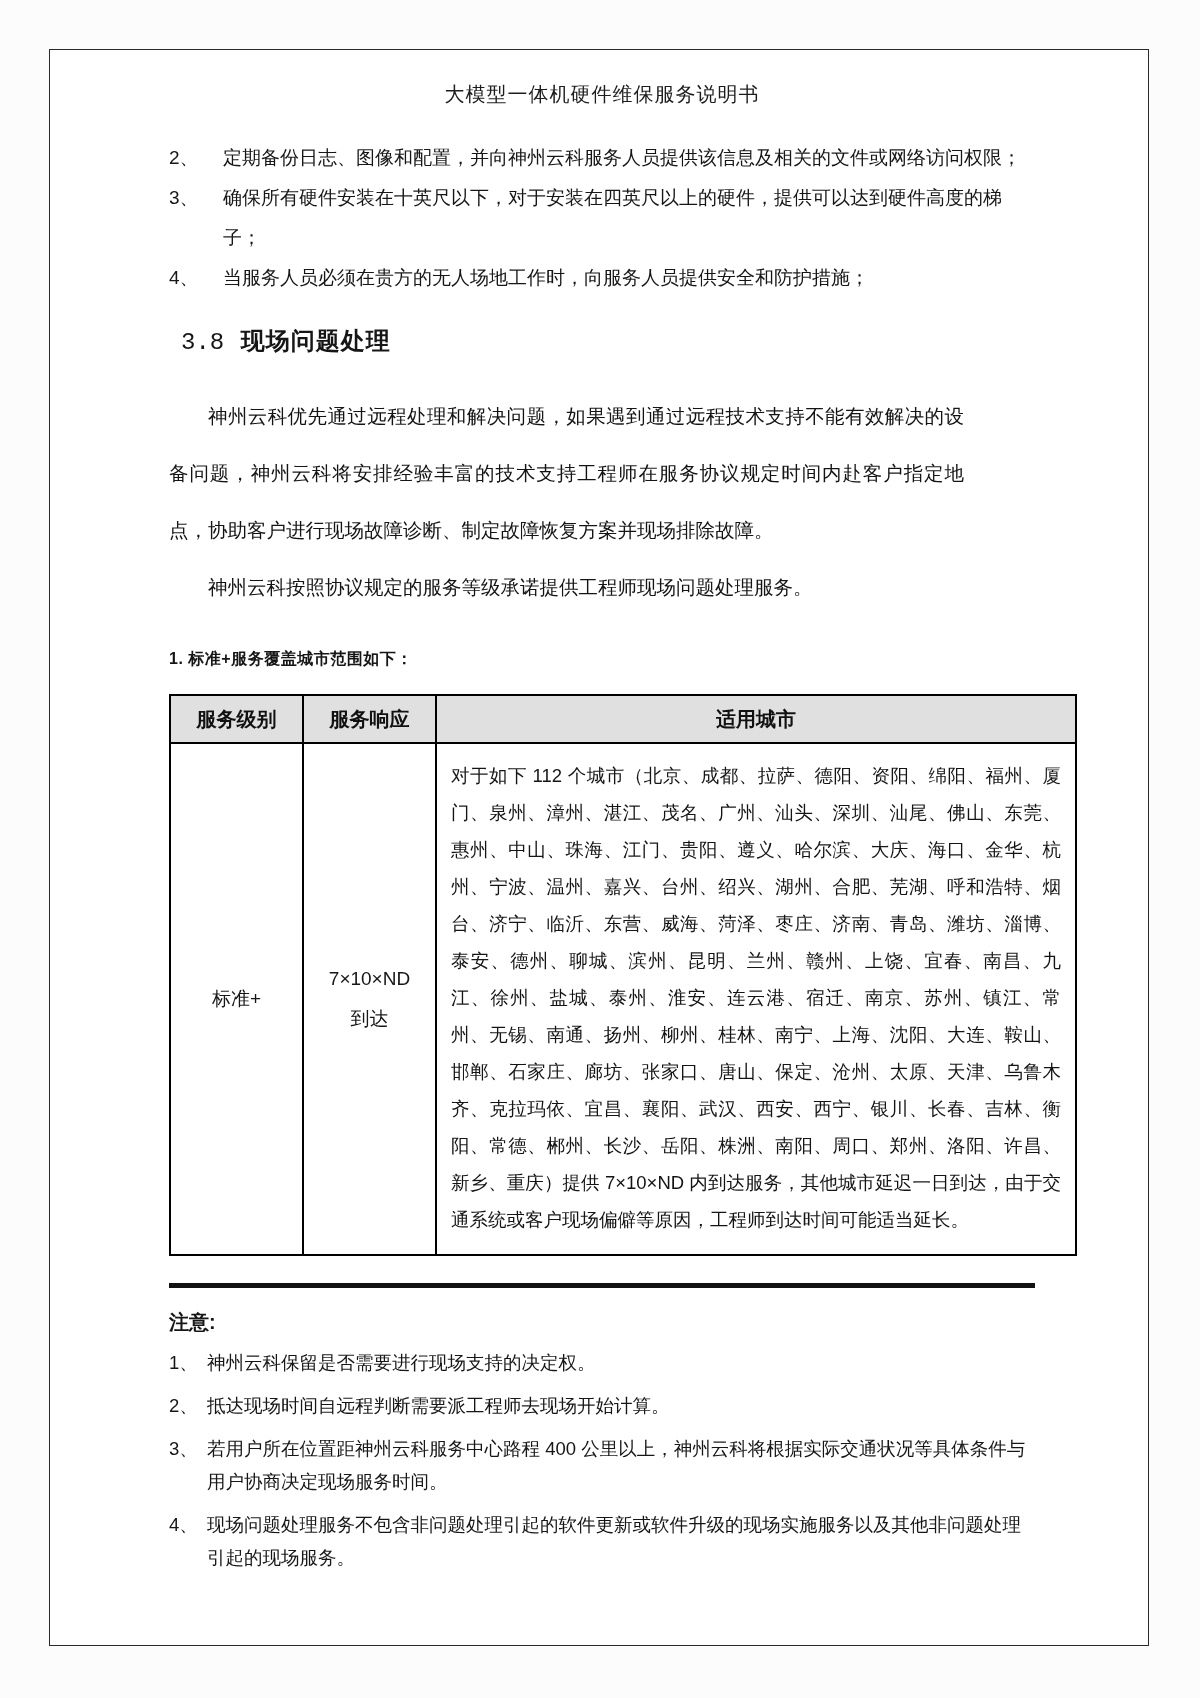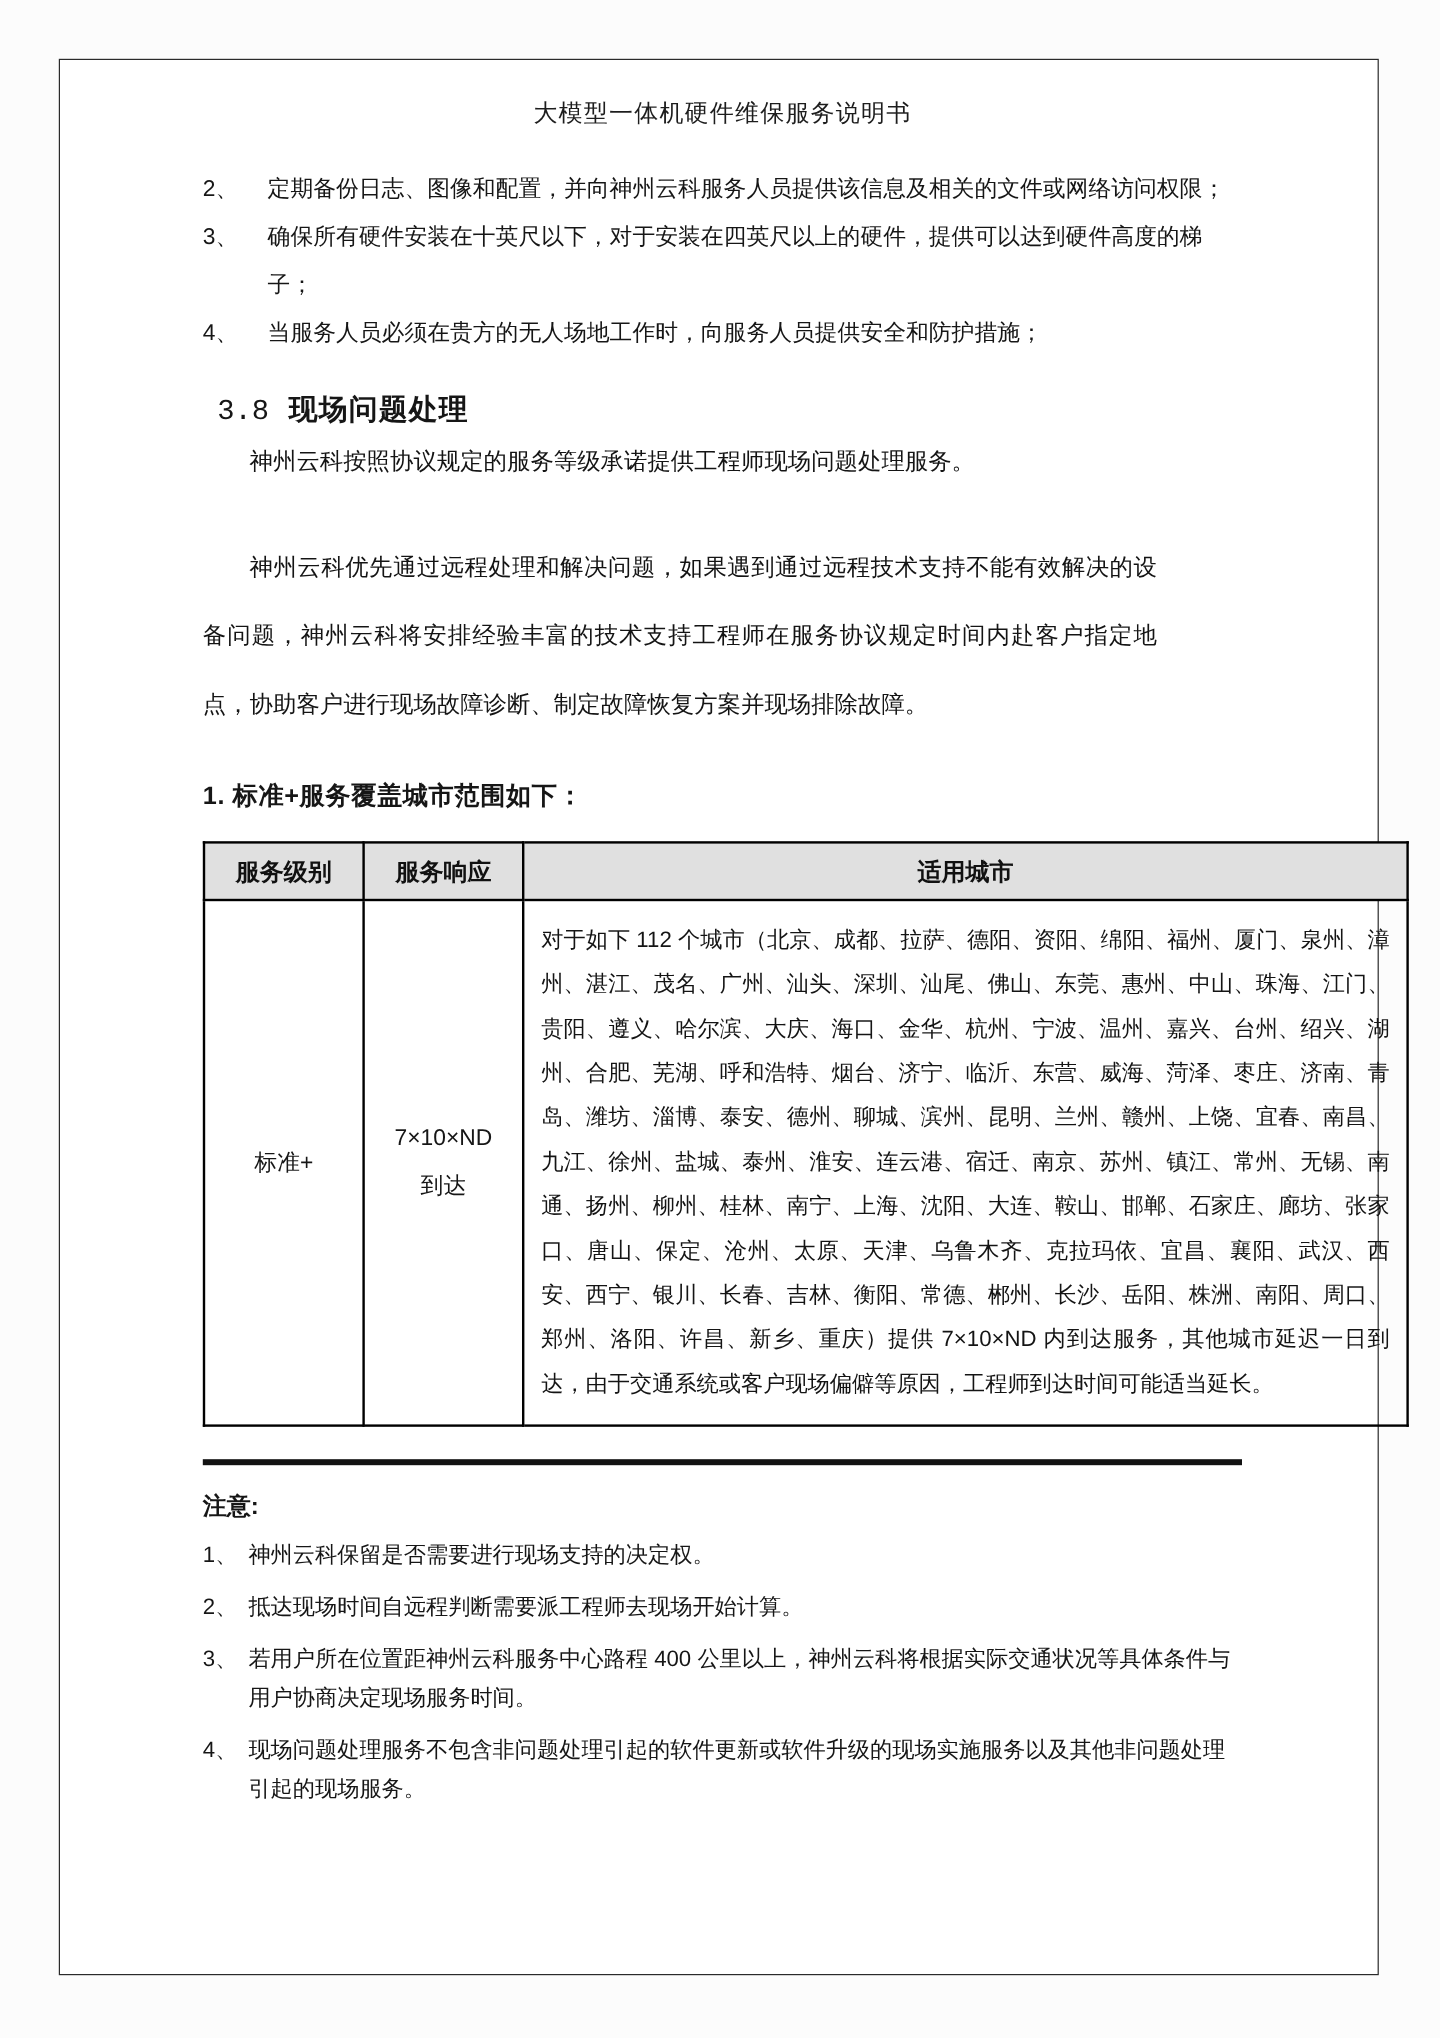--- a/index.html
+++ b/index.html
@@ -24,22 +24,22 @@
   .pl-num{width:54px;flex:none;}
   .pl-text{flex:1;}
   .sec-heading{margin-top:27px;margin-left:12px;}
   .sec-num{font-family:Liberation Mono, monospace;font-size:24px;}
   .sec-title{font-size:24px;font-weight:bold;margin-left:12px;letter-spacing:1px;margin-top:24px;}
   .para{
     margin:0;width:795px;font-size:19.5px;line-height:57px;
     text-align:justify;text-indent:2em;color:#141414;
   }
   .para.first{margin-top:31px;}
-  .cov-heading{margin-top:33px;font-size:21px;font-weight:bold;letter-spacing:0.5px;}
-  table.cov{margin-top:24px;border-collapse:collapse;width:1005px;table-layout:fixed;}
+  .cov-heading{margin-top:33px;font-size:16px;font-weight:bold;letter-spacing:0.5px;}
+  table.cov{margin-top:24px;border-collapse:collapse;width:908px;table-layout:fixed;}
   table.cov th,table.cov td{border:2px solid #000;box-sizing:border-box;}
   table.cov th{
     background:#e0e0e0;font-size:20px;font-weight:bold;height:48px;
     text-align:center;color:#111;
   }
   .w-level{width:133px;}
   .w-resp{width:133px;}
   td.cell-level{text-align:center;vertical-align:middle;font-size:19px;}
   td.cell-resp{text-align:center;vertical-align:middle;font-size:19px;line-height:40px;}
   td.cell-cities{
@@ -82,22 +82,22 @@
         <span class="pl-num">4、</span>
         <span class="pl-text">当服务人员必须在贵方的无人场地工作时，向服务人员提供安全和防护措施；</span>
       </div>
     </div>
 
     <div class="sec-heading">
       <span class="sec-num">3.8</span>
       <span class="sec-title">现场问题处理</span>
     </div>
 
+    <p class="para first">神州云科优先通过远程处理和解决问题，如果遇到通过远程技术支持不能有效解决的设备问题，神州云科将安排经验丰富的技术支持工程师在服务协议规定时间内赴客户指定地点，协助客户进行现场故障诊断、制定故障恢复方案并现场排除故障。</p>
     <p class="para">神州云科按照协议规定的服务等级承诺提供工程师现场问题处理服务。</p>
-    <p class="para first">神州云科优先通过远程处理和解决问题，如果遇到通过远程技术支持不能有效解决的设备问题，神州云科将安排经验丰富的技术支持工程师在服务协议规定时间内赴客户指定地点，协助客户进行现场故障诊断、制定故障恢复方案并现场排除故障。</p>
 
     <div class="cov-heading">1. 标准+服务覆盖城市范围如下：</div>
 
     <table class="cov">
       <thead>
         <tr>
           <th class="w-level">服务级别</th>
           <th class="w-resp">服务响应</th>
           <th>适用城市</th>
         </tr>

